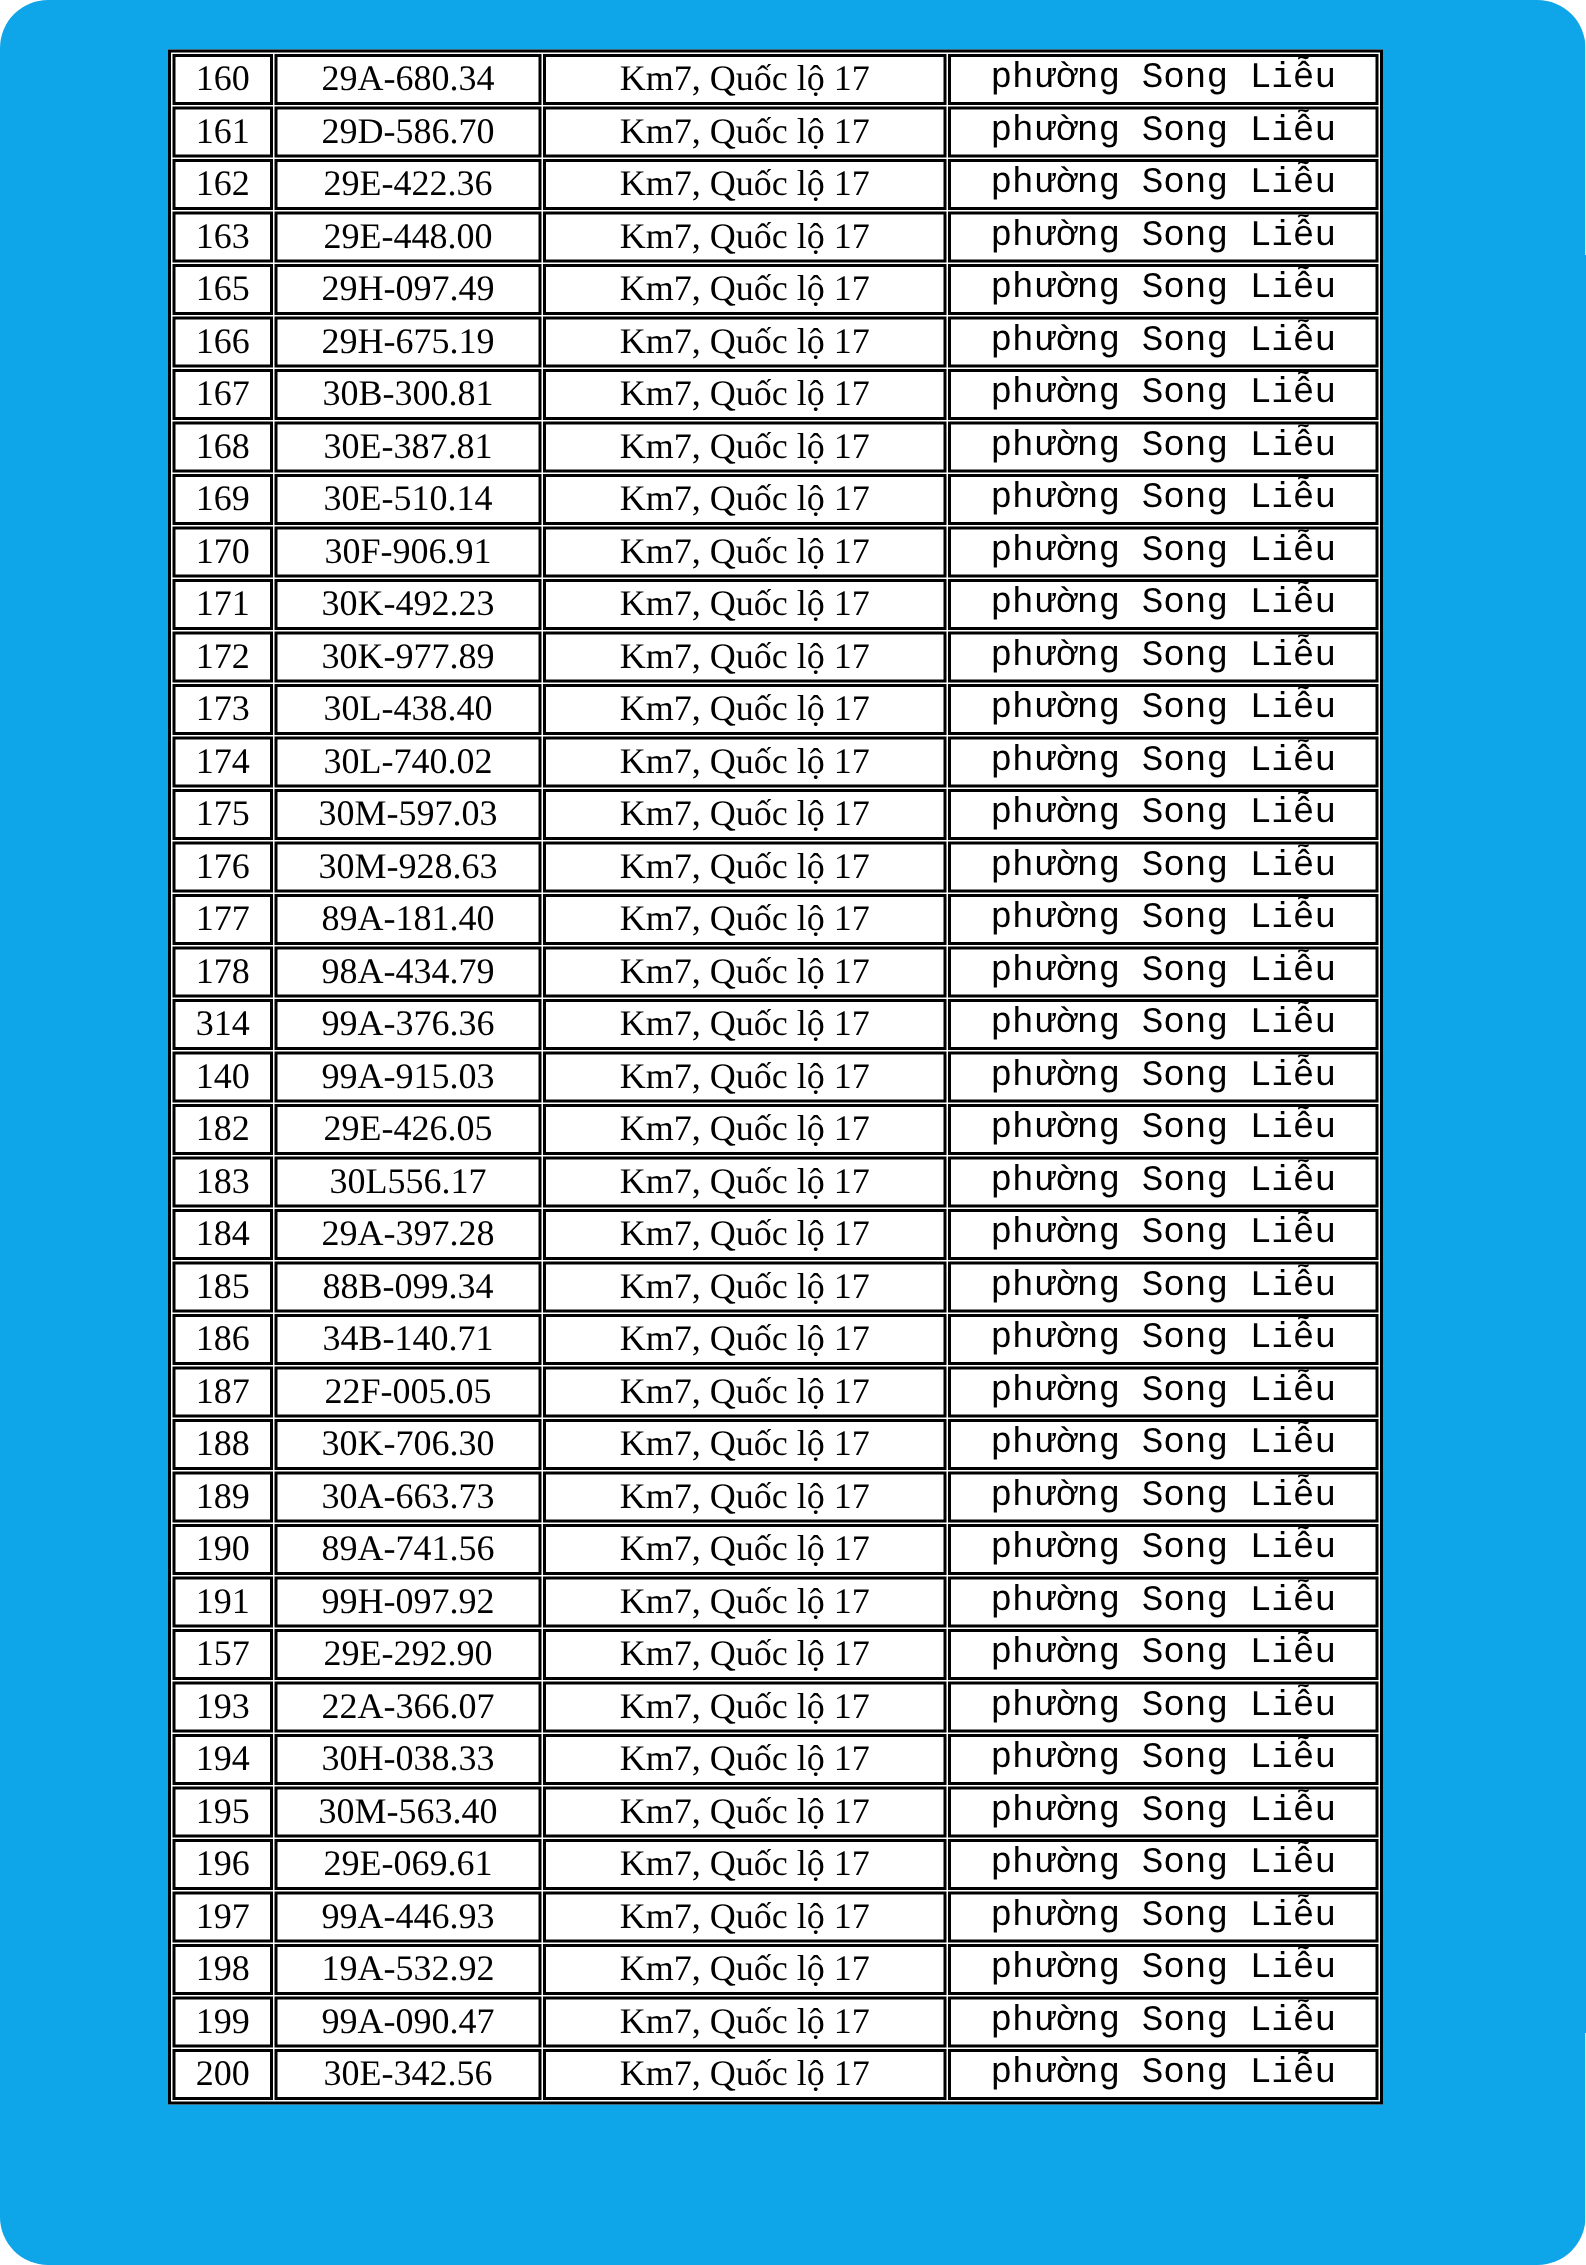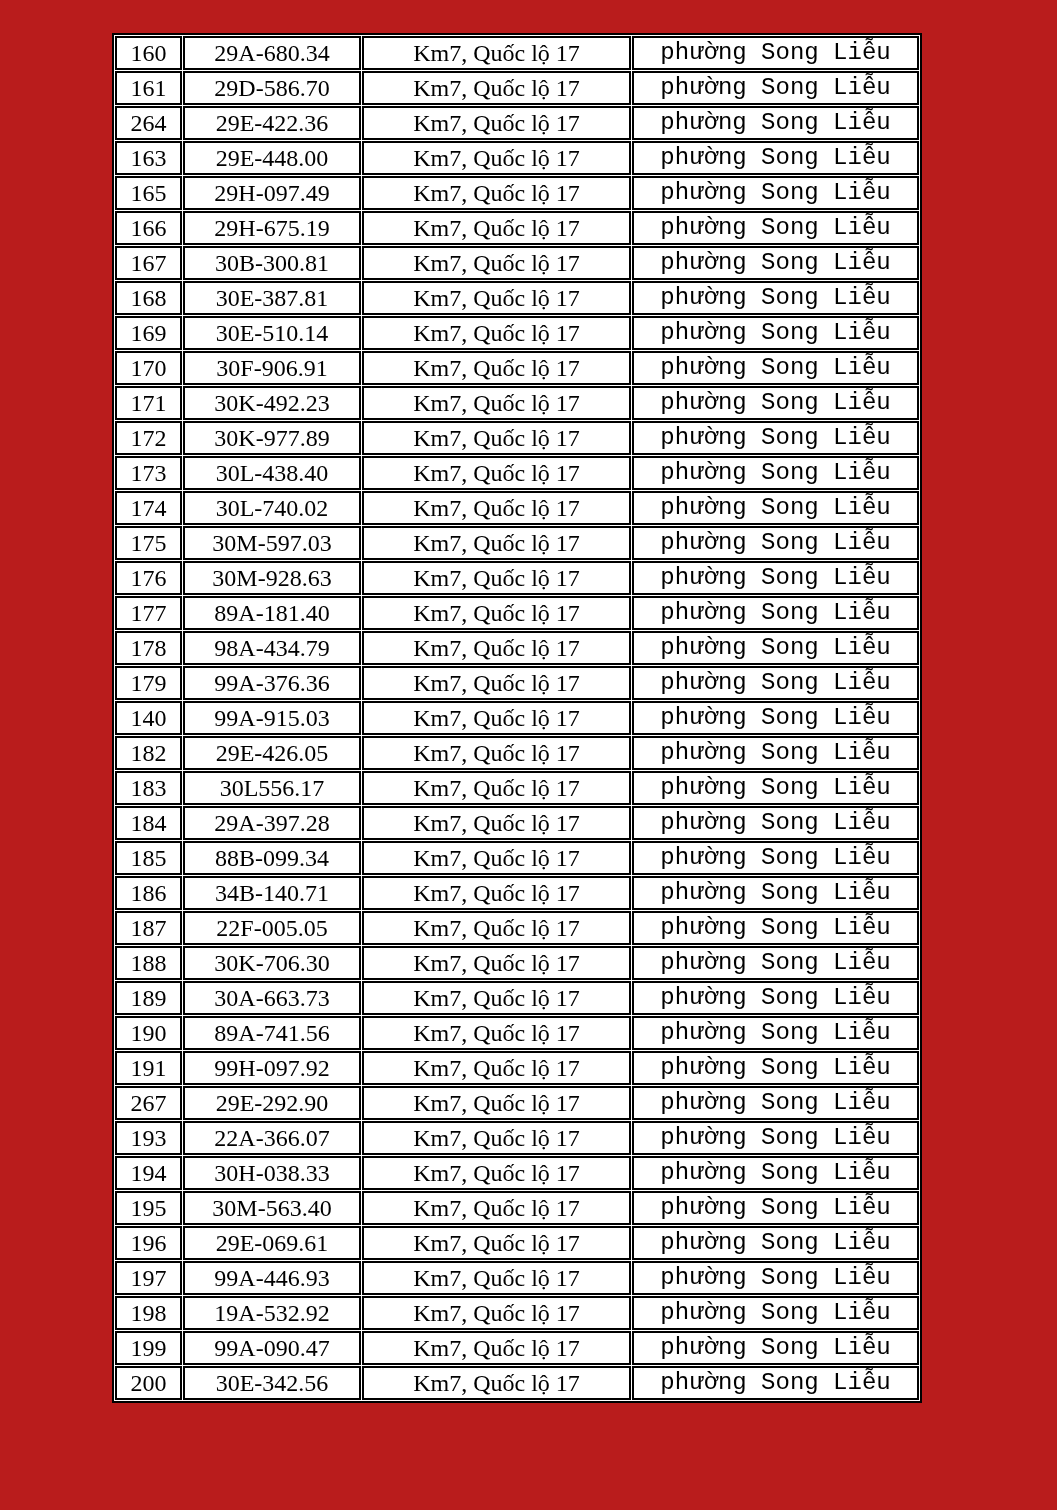--- a/index.html
+++ b/index.html
@@ -10,21 +10,22 @@
     width: 1057px;
     height: 1510px;
     position: relative;
     font-family: "Liberation Serif", "DejaVu Serif", serif;
   }
   .page {
     position: absolute;
     left: 0; top: 0;
     width: 1057px;
     height: 1510px;
-    background: #b91c1c;
+    background: #0ea5e9;
+    border-radius: 32px;
   }
   table.doc-table {
     position: absolute;
     left: 112px;
     top: 33px;
     border-collapse: separate;
     border-spacing: 1px;
     background: #ffffff;
     border: 2px solid #000000;
     table-layout: fixed;
@@ -58,21 +59,21 @@
     <td class="col-location">Km7, Quốc lộ 17</td>
     <td class="col-ward">phường Song Liễu</td>
   </tr>
         <tr>
     <td class="col-no">161</td>
     <td class="col-plate">29D-586.70</td>
     <td class="col-location">Km7, Quốc lộ 17</td>
     <td class="col-ward">phường Song Liễu</td>
   </tr>
         <tr>
-    <td class="col-no">264</td>
+    <td class="col-no">162</td>
     <td class="col-plate">29E-422.36</td>
     <td class="col-location">Km7, Quốc lộ 17</td>
     <td class="col-ward">phường Song Liễu</td>
   </tr>
         <tr>
     <td class="col-no">163</td>
     <td class="col-plate">29E-448.00</td>
     <td class="col-location">Km7, Quốc lộ 17</td>
     <td class="col-ward">phường Song Liễu</td>
   </tr>
@@ -154,21 +155,21 @@
     <td class="col-location">Km7, Quốc lộ 17</td>
     <td class="col-ward">phường Song Liễu</td>
   </tr>
         <tr>
     <td class="col-no">178</td>
     <td class="col-plate">98A-434.79</td>
     <td class="col-location">Km7, Quốc lộ 17</td>
     <td class="col-ward">phường Song Liễu</td>
   </tr>
         <tr>
-    <td class="col-no">179</td>
+    <td class="col-no">314</td>
     <td class="col-plate">99A-376.36</td>
     <td class="col-location">Km7, Quốc lộ 17</td>
     <td class="col-ward">phường Song Liễu</td>
   </tr>
         <tr>
     <td class="col-no">140</td>
     <td class="col-plate">99A-915.03</td>
     <td class="col-location">Km7, Quốc lộ 17</td>
     <td class="col-ward">phường Song Liễu</td>
   </tr>
@@ -226,21 +227,21 @@
     <td class="col-location">Km7, Quốc lộ 17</td>
     <td class="col-ward">phường Song Liễu</td>
   </tr>
         <tr>
     <td class="col-no">191</td>
     <td class="col-plate">99H-097.92</td>
     <td class="col-location">Km7, Quốc lộ 17</td>
     <td class="col-ward">phường Song Liễu</td>
   </tr>
         <tr>
-    <td class="col-no">267</td>
+    <td class="col-no">157</td>
     <td class="col-plate">29E-292.90</td>
     <td class="col-location">Km7, Quốc lộ 17</td>
     <td class="col-ward">phường Song Liễu</td>
   </tr>
         <tr>
     <td class="col-no">193</td>
     <td class="col-plate">22A-366.07</td>
     <td class="col-location">Km7, Quốc lộ 17</td>
     <td class="col-ward">phường Song Liễu</td>
   </tr>

